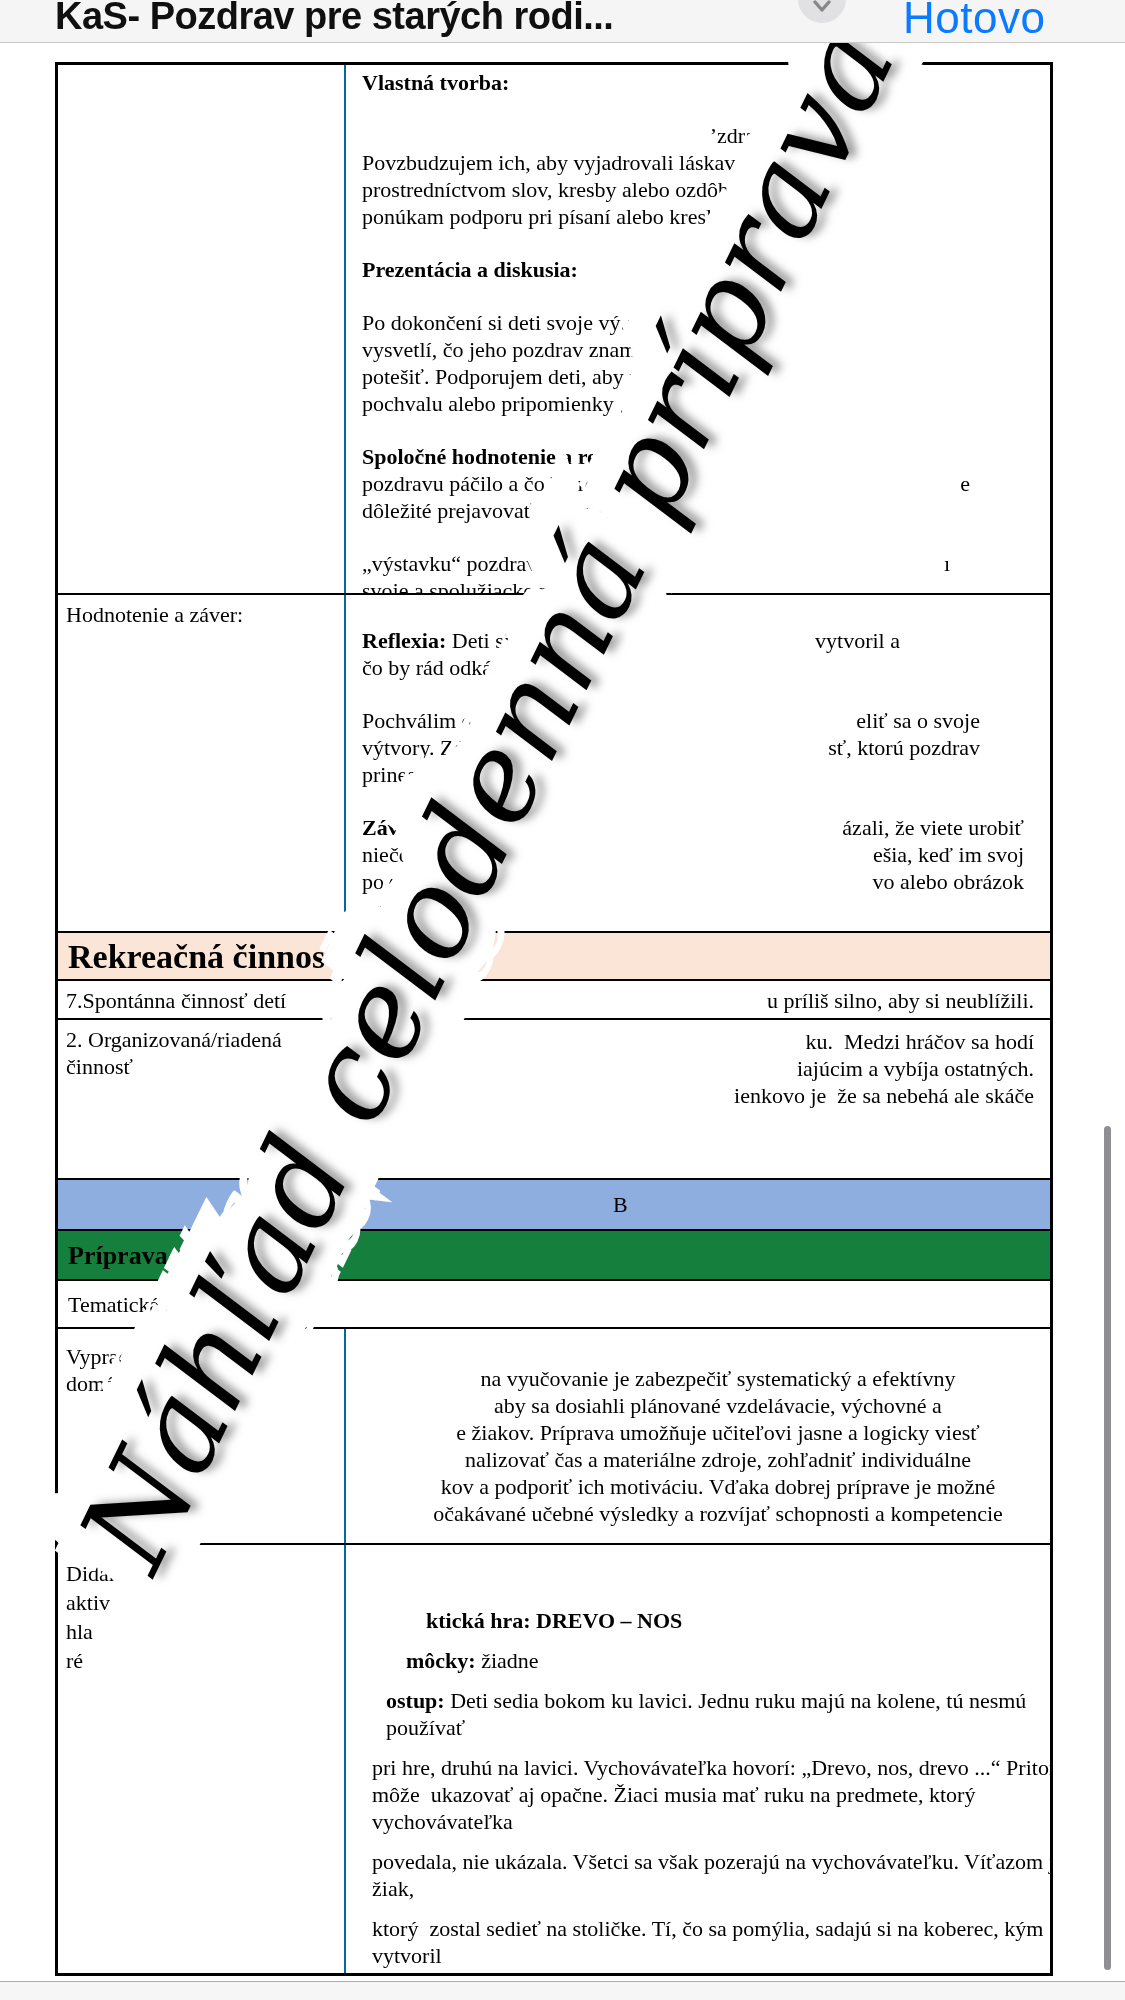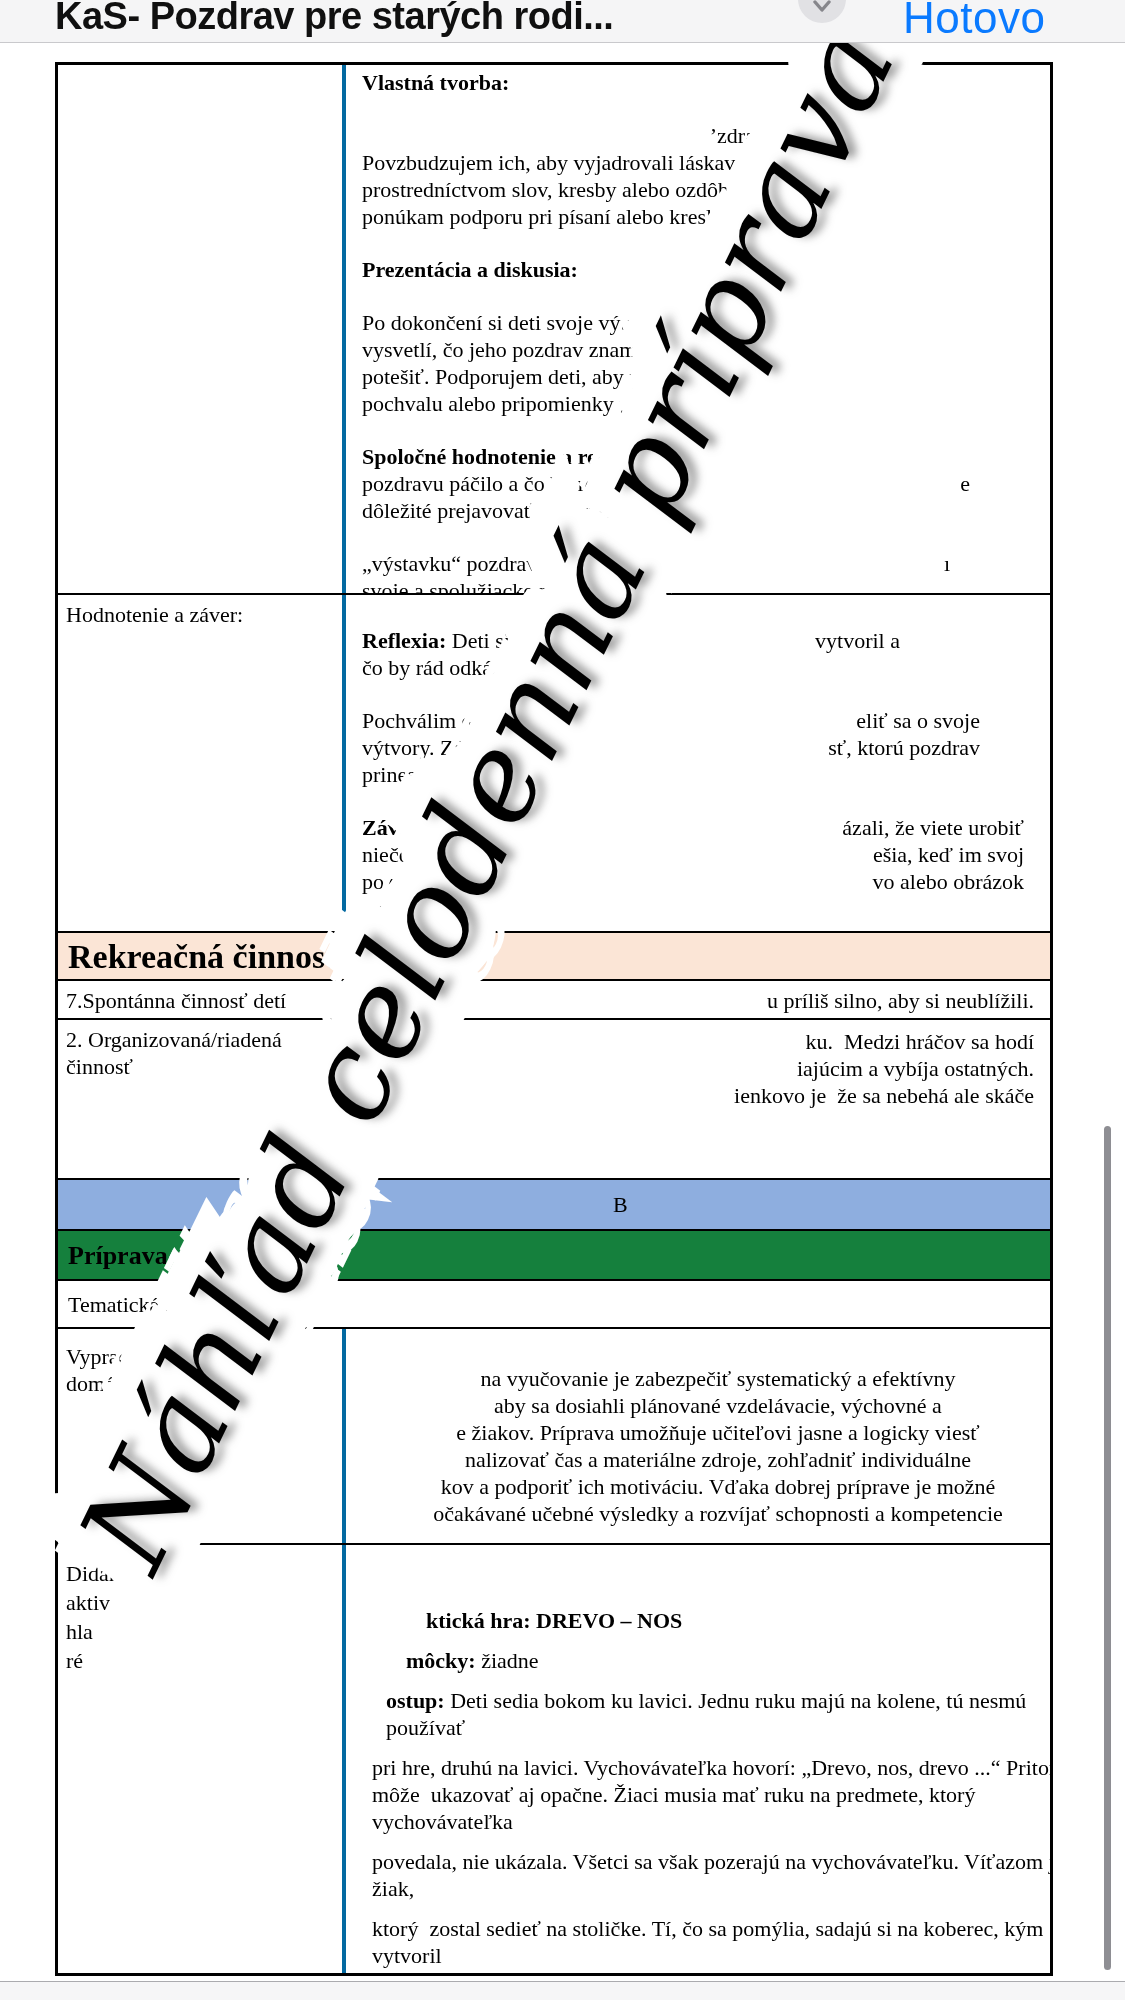--- a/index.html
+++ b/index.html
@@ -17,21 +17,21 @@
   .nav-done{position:absolute;left:903px;top:-7px;font-family:"Liberation Sans",sans-serif;
             font-size:44px;color:#0A7AFF;letter-spacing:0.5px;cursor:pointer;white-space:pre;}
 
   
   .tbl{position:absolute;left:55px;top:62px;width:998px;border:3px solid #000;background:#fff;
        box-sizing:border-box;font-size:22px;line-height:27px;color:#000;z-index:1;}
   .row{display:flex;box-sizing:border-box;border-top:2px solid #000;overflow:hidden;}
   .row:first-child{border-top:0;}
   .h1{height:528px}.h2{height:338px}.h3{height:48px}.h4{height:39px}.h5{height:160px}
   .h6{height:51px}.h7{height:50px}.h8{height:48px}.h9{height:216px}.h10{height:430px}
-  .lcell{width:288px;flex:0 0 288px;border-right:4px solid #0369a1;box-sizing:border-box;
+  .lcell{width:288px;flex:0 0 288px;border-right:2px solid #0369a1;box-sizing:border-box;
          padding:6px 8px;overflow:hidden;}
   .rcell{flex:1;box-sizing:border-box;padding:6px 16px;overflow:hidden;}
   .fcell{flex:1;box-sizing:border-box;display:flex;align-items:center;padding:0 10px;overflow:hidden;}
 
   .band-peach{background:#FBE5D6;font-weight:bold;font-size:34px;}
   .band-blue{background:#8EAEDF;}
   .band-blue .b-label{padding-left:545px;font-size:22px;}
   .band-lightblue{background:#15803d;font-weight:bold;font-size:26px;}
 
   .blk{margin:0 0 26px 0;}

